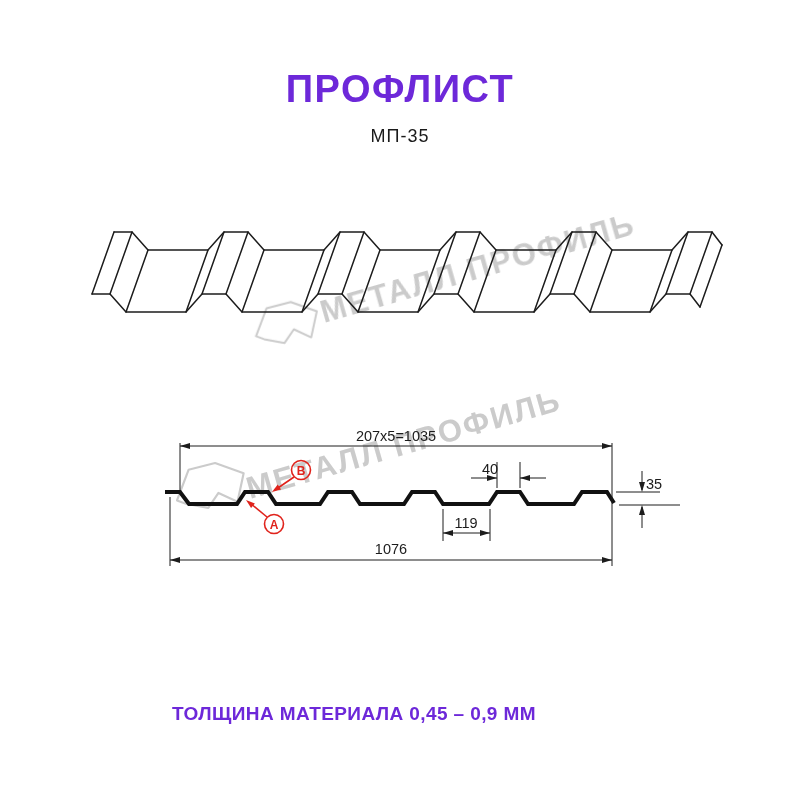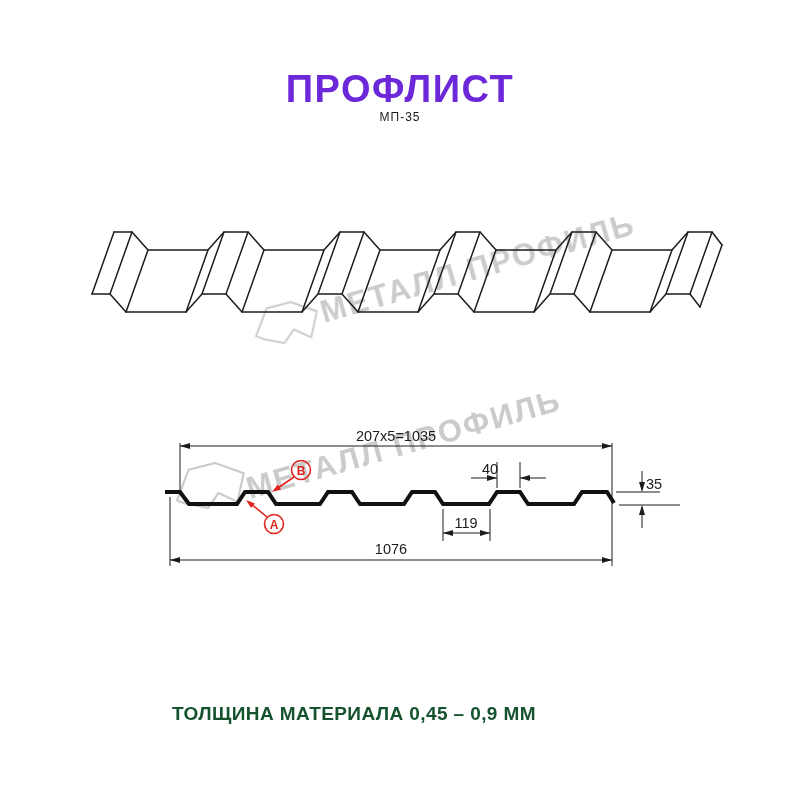--- a/index.html
+++ b/index.html
@@ -5,26 +5,26 @@
   html,body{margin:0;padding:0;background:#ffffff;}
   .page{
     position:relative;width:800px;height:800px;background:#ffffff;overflow:hidden;
     font-family:"Liberation Sans", sans-serif;color:#1c1c1c;
   }
   .title{
     position:absolute;top:70px;left:0;width:800px;text-align:center;
     font-size:38px;font-weight:bold;letter-spacing:1.5px;color:#6d28d9;line-height:1;
   }
   .subtitle{
-    position:absolute;top:111px;left:0;width:800px;text-align:center;
-    font-size:12px;font-weight:normal;letter-spacing:1px;color:#1a1a1a;line-height:1;
+    position:absolute;top:127px;left:0;width:800px;text-align:center;
+    font-size:18px;font-weight:normal;letter-spacing:1px;color:#1a1a1a;line-height:1;
   }
   .footer-note{
     position:absolute;top:704px;left:0;width:708px;text-align:center;
-    font-size:19px;font-weight:bold;letter-spacing:0.4px;color:#14532d;line-height:1;
+    font-size:19px;font-weight:bold;letter-spacing:0.4px;color:#6d28d9;line-height:1;
   }
   svg{position:absolute;top:0;left:0;}
   .sheetline{stroke:#1c1c1c;stroke-width:1.5;fill:none;stroke-linejoin:round;stroke-linecap:round;}
   .dimline{stroke:#1c1c1c;stroke-width:1;fill:none;}
   .dimtext{font-family:"Liberation Sans",sans-serif;font-size:14.5px;fill:#1c1c1c;}
   .arrow{fill:#1c1c1c;stroke:none;}
   .profile{stroke:#111111;stroke-width:4;fill:none;stroke-linejoin:miter;stroke-linecap:butt;}
   .red{stroke:#e0231c;fill:none;stroke-width:1.6;}
   .redhead{fill:#e0231c;stroke:none;}
   .redletter{font-family:"Liberation Sans",sans-serif;font-size:12px;font-weight:bold;fill:#e0231c;text-anchor:middle;}

